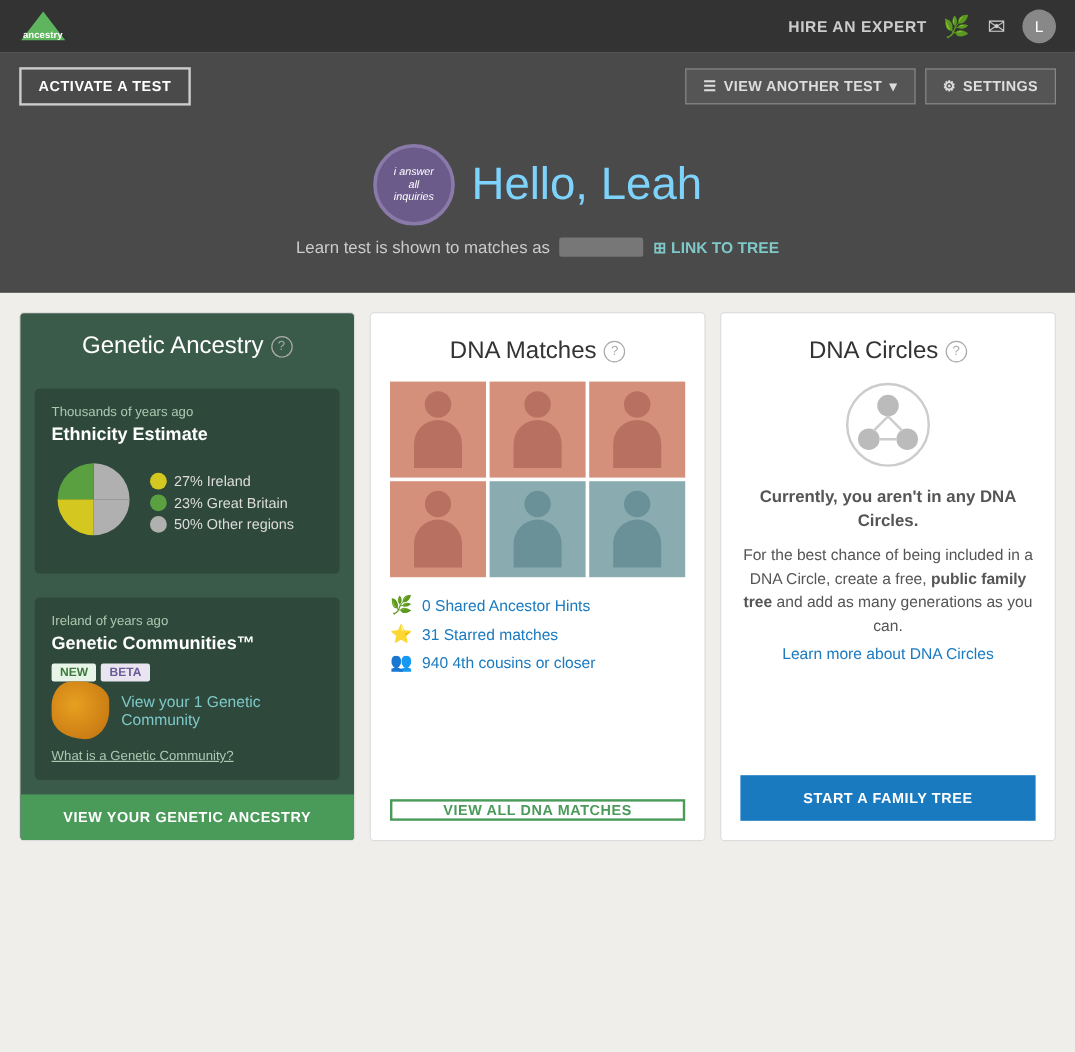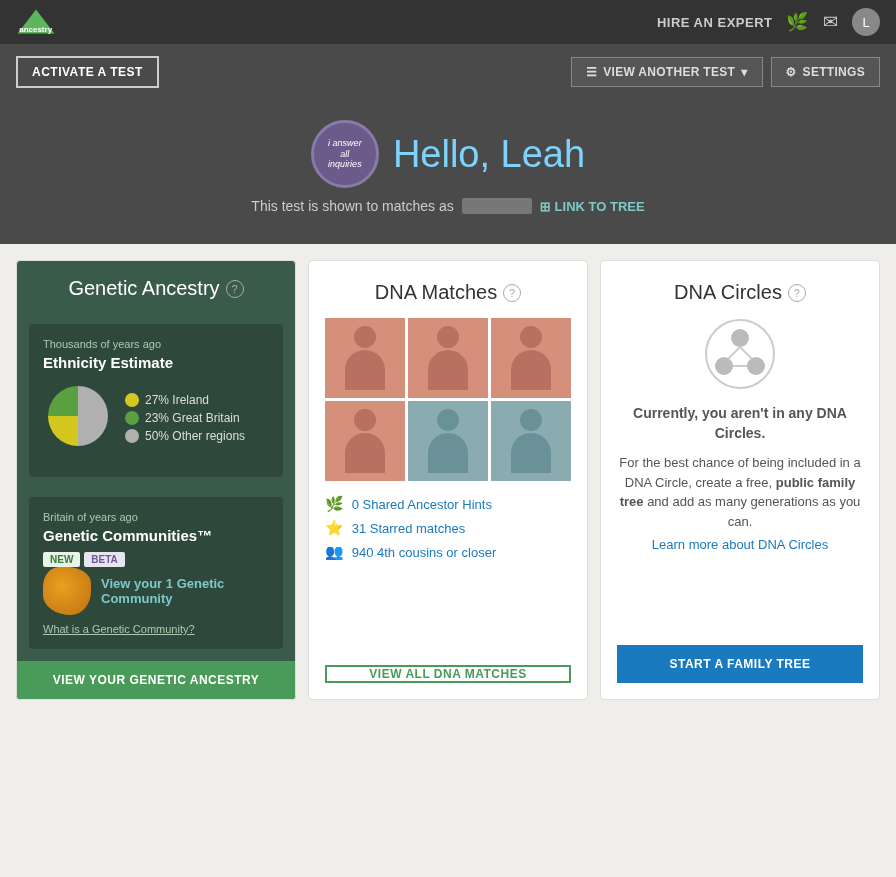--- a/index.html
+++ b/index.html
@@ -201,21 +201,21 @@
     }
     .badge-new { background: #e8f4e8; color: #3a7a3a; }
     .badge-beta { background: #e8e4f0; color: #6a5a9a; }
     .gc-content { display: flex; align-items: center; gap: 10px; margin-bottom: 8px; }
     .gc-blob {
       width: 48px; height: 48px;
       background: radial-gradient(circle at 40% 40%, #e8a020, #c07010);
       border-radius: 40% 60% 50% 70% / 50% 40% 60% 50%;
       flex-shrink: 0;
     }
-    .gc-link { color: #7ec8c8; font-size: 13px; font-weight: bold; text-decoration: none; }
+    .gc-link { color: #7ec8c8; font-size: 13px; font-weight: normal; text-decoration: none; }
     .gc-what { color: #adc8b0; font-size: 11px; text-decoration: underline; cursor: pointer; margin-top: 4px; }
 
     .btn-view-ga {
       background: #4a9a5a;
       border: none;
       color: #fff;
       font-size: 12px;
       font-weight: bold;
       padding: 12px;
       width: 100%;
@@ -337,21 +337,21 @@
 </div>
 
 <div class="hero">
   <div class="hero-inner">
     <div class="hero-avatar">
       <div class="hero-avatar-text">i answer<br>all<br>inquiries</div>
     </div>
     <h1 class="hero-title">Hello, Leah</h1>
   </div>
   <div class="hero-subtitle">
-    <span>This test is shown to matches as</span>
+    <span>Learn test is shown to matches as</span>
     <span class="hero-name-blur"></span>
     <a class="hero-link-tree">
       <span>⊞</span>
       <span>LINK TO TREE</span>
     </a>
   </div>
 </div>
 
 <div class="main-grid">
 
@@ -389,21 +389,21 @@
           </div>
           <div class="legend-item">
             <div class="legend-dot" style="background:#b0b0b0"></div>
             <span>50% Other regions</span>
           </div>
         </div>
       </div>
     </div>
 
     <div class="ga-inner2" style="margin-top:10px;">
-      <div class="ga-subtitle2">Britain of years ago</div>
+      <div class="ga-subtitle2">Ireland of years ago</div>
       <div class="ga-section-title2">Genetic Communities™</div>
       <div class="badge-row">
         <span class="badge badge-new">NEW</span>
         <span class="badge badge-beta">BETA</span>
       </div>
       <div class="gc-content">
         <div class="gc-blob"></div>
         <a class="gc-link">View your 1 Genetic Community</a>
       </div>
       <div class="gc-what">What is a Genetic Community?</div>

